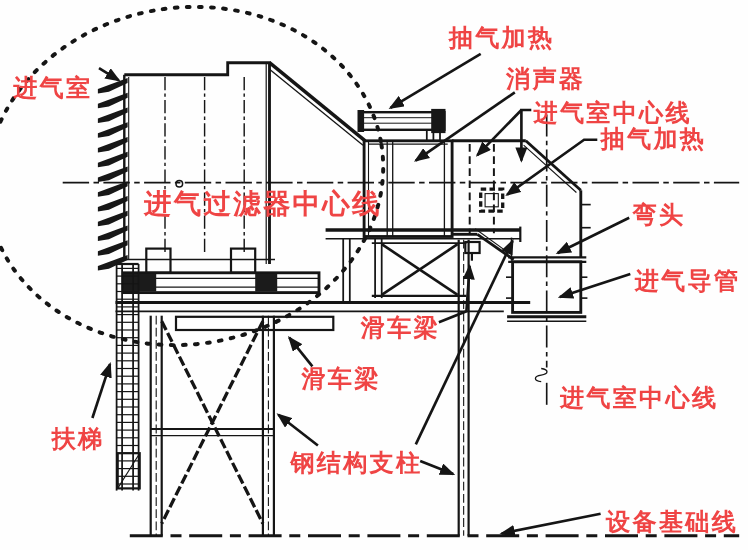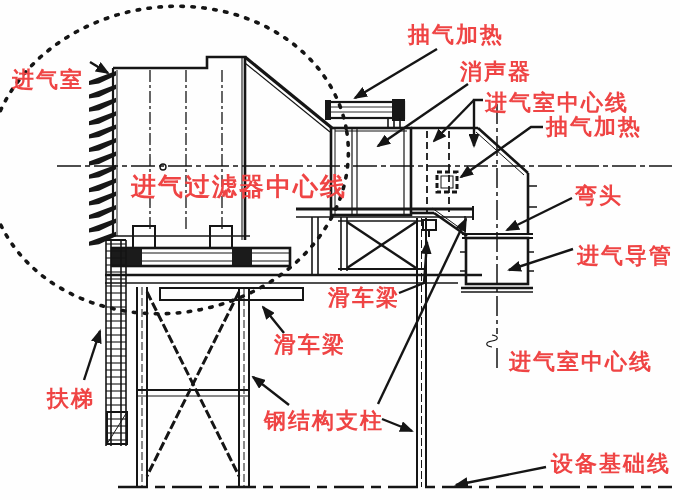--- a/index.html
+++ b/index.html
@@ -246,14 +246,14 @@
   <div class="lbl" style="left:460px;top:60px;">消声器</div>
   <div class="lbl" style="left:485px;top:91px;">进气室中心线</div>
   <div class="lbl" style="left:546px;top:115px;">抽气加热</div>
   <div class="lbl" style="left:575px;top:184px;text-align:right;">弯头</div>
   <div class="lbl" style="left:577px;top:216px;margin-top:28px;">进气导管</div>
   <div class="lbl" style="left:509px;top:350px;">进气室中心线</div>
   <div class="lbl" style="left:328px;top:286px;">滑车梁</div>
   <div class="lbl" style="left:274px;top:333px;">滑车梁</div>
   <div class="lbl" style="left:47px;top:387px;">扶梯</div>
   <div class="lbl" style="left:264px;top:409px;">钢结构支柱</div>
-  <div class="lbl" style="left:551px;top:452px;">设备基础线</div>
+  <div class="lbl" style="left:551px;top:463px;">设备基础线</div>
 </div>
 
 </body></html>

